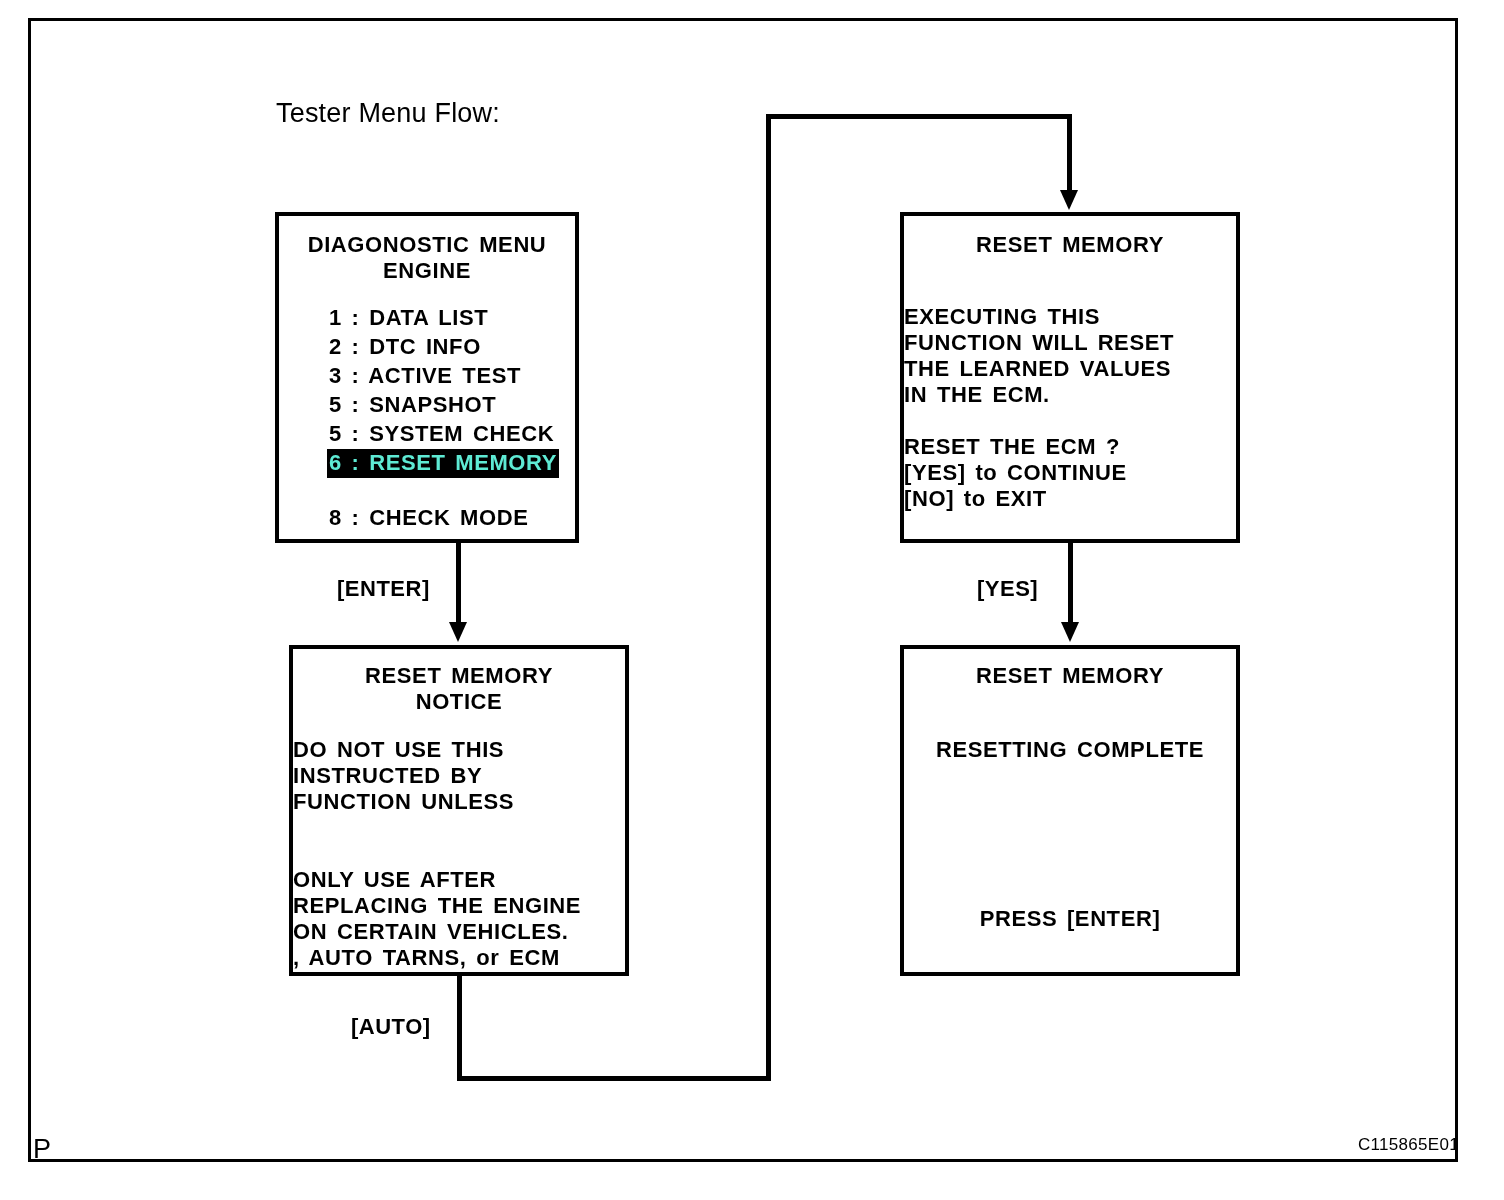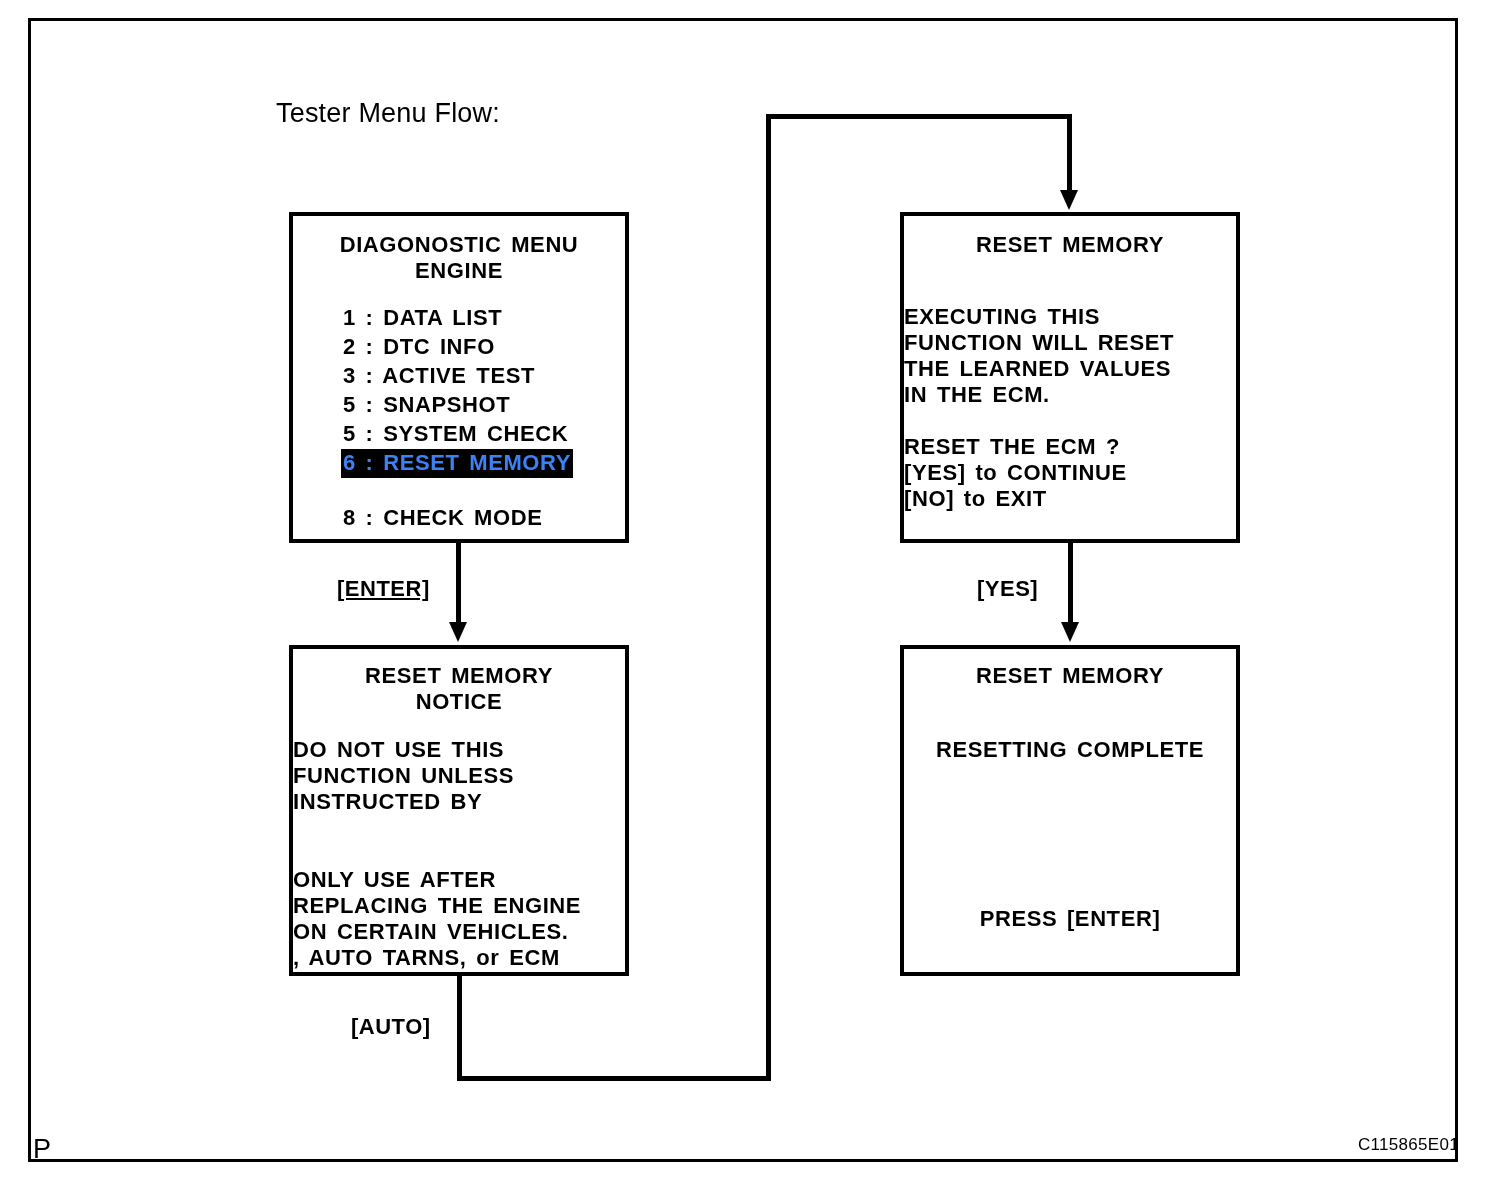--- a/index.html
+++ b/index.html
@@ -88,21 +88,21 @@
     font-size: 22px;
     line-height: 26px;
     letter-spacing: 0.6px;
     word-spacing: 3px;
     white-space: nowrap;
     display: inline-block;
     padding: 1px 2px 2px 2px;
   }
   .menu-row.selected {
     background: #000000;
-    color: #3b82f6;
+    color: #5eead4;
   }
   .menu-row-wrap { display: block; }
   .menu-gap { height: 26px; }
 
   
   .vline, .hline {
     position: absolute;
     background: #000000;
   }
   .arrowhead-down {
@@ -141,21 +141,21 @@
 </style>
 </head>
 <body>
 
 <div id="page">
 
   <div class="page-border"></div>
 
   <div class="flow-heading">Tester Menu Flow:</div>
 
-  <div class="screen-box" style="left:289px; top:212px; width:340px; height:331px;">
+  <div class="screen-box" style="left:275px; top:212px; width:304px; height:331px;">
 
     <div class="screen-text" style="top:16px;">DIAGONOSTIC MENU</div>
     <div class="screen-text" style="top:42px;">ENGINE</div>
 
     <div class="menu-list">
       <span class="menu-row-wrap"><span class="menu-row">1 :  DATA  LIST</span></span>
       <span class="menu-row-wrap"><span class="menu-row">2 :  DTC  INFO</span></span>
       <span class="menu-row-wrap"><span class="menu-row">3 :  ACTIVE  TEST</span></span>
       <span class="menu-row-wrap"><span class="menu-row">5 :  SNAPSHOT</span></span>
       <span class="menu-row-wrap"><span class="menu-row">5 :  SYSTEM  CHECK</span></span>
@@ -165,22 +165,22 @@
     </div>
   </div>
 
   <div class="screen-box" style="left:289px; top:645px; width:340px; height:331px;">
 
     <div class="screen-text" style="top:14px;">RESET  MEMORY</div>
     <div class="screen-text" style="top:40px;">NOTICE</div>
 
     <div class="screen-block" style="top:88px;">
       <div class="line">DO  NOT  USE  THIS</div>
+      <div class="line">INSTRUCTED  BY</div>
       <div class="line">FUNCTION  UNLESS</div>
-      <div class="line">INSTRUCTED  BY</div>
     </div>
 
     <div class="screen-block" style="top:218px;">
       <div class="line">ONLY  USE  AFTER</div>
       <div class="line">REPLACING  THE  ENGINE</div>
       <div class="line">ON  CERTAIN  VEHICLES.</div>
       <div class="line">, AUTO  TARNS, or  ECM</div>
     </div>
   </div>
 
@@ -206,21 +206,21 @@
 
     <div class="screen-text" style="top:14px;">RESET  MEMORY</div>
 
     <div class="screen-text" style="top:88px;">RESETTING  COMPLETE</div>
 
     <div class="screen-text" style="top:257px;">PRESS  [ENTER]</div>
   </div>
 
   <div class="vline" style="left:456px; top:543px; width:5px; height:79px;"></div>
   <div class="arrowhead-down" style="left:449px; top:622px;"></div>
-  <div class="conn-label" style="left:337px; top:576px;text-decoration:underline;">[ENTER]</div>
+  <div class="conn-label" style="left:337px; top:576px;">[ENTER]</div>
 
   <div class="vline" style="left:457px; top:976px; width:5px; height:104px;"></div>
 
   <div class="hline" style="left:457px; top:1076px; width:314px; height:5px;"></div>
 
   <div class="vline" style="left:766px; top:114px; width:5px; height:967px;"></div>
 
   <div class="hline" style="left:766px; top:114px; width:306px; height:5px;"></div>
 
   <div class="vline" style="left:1067px; top:114px; width:5px; height:78px;"></div>

